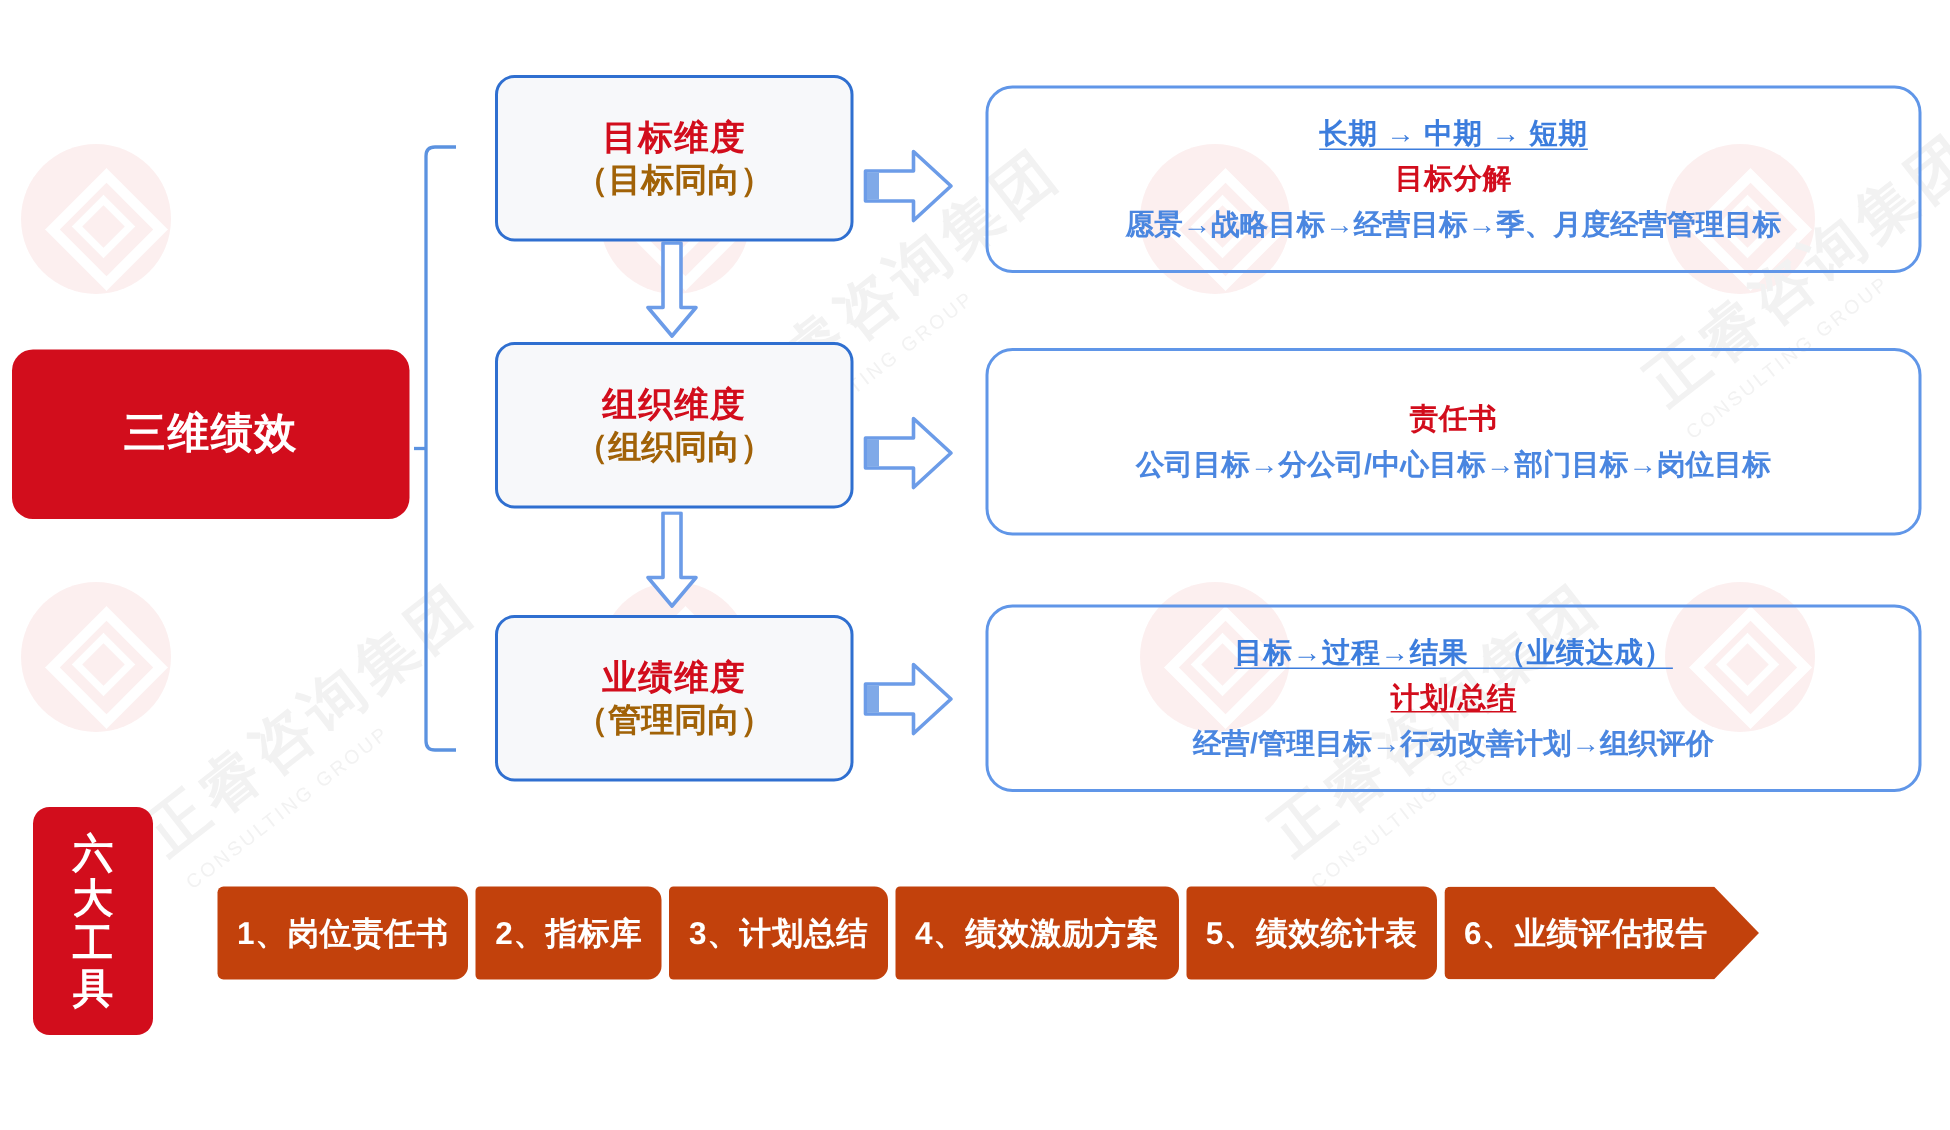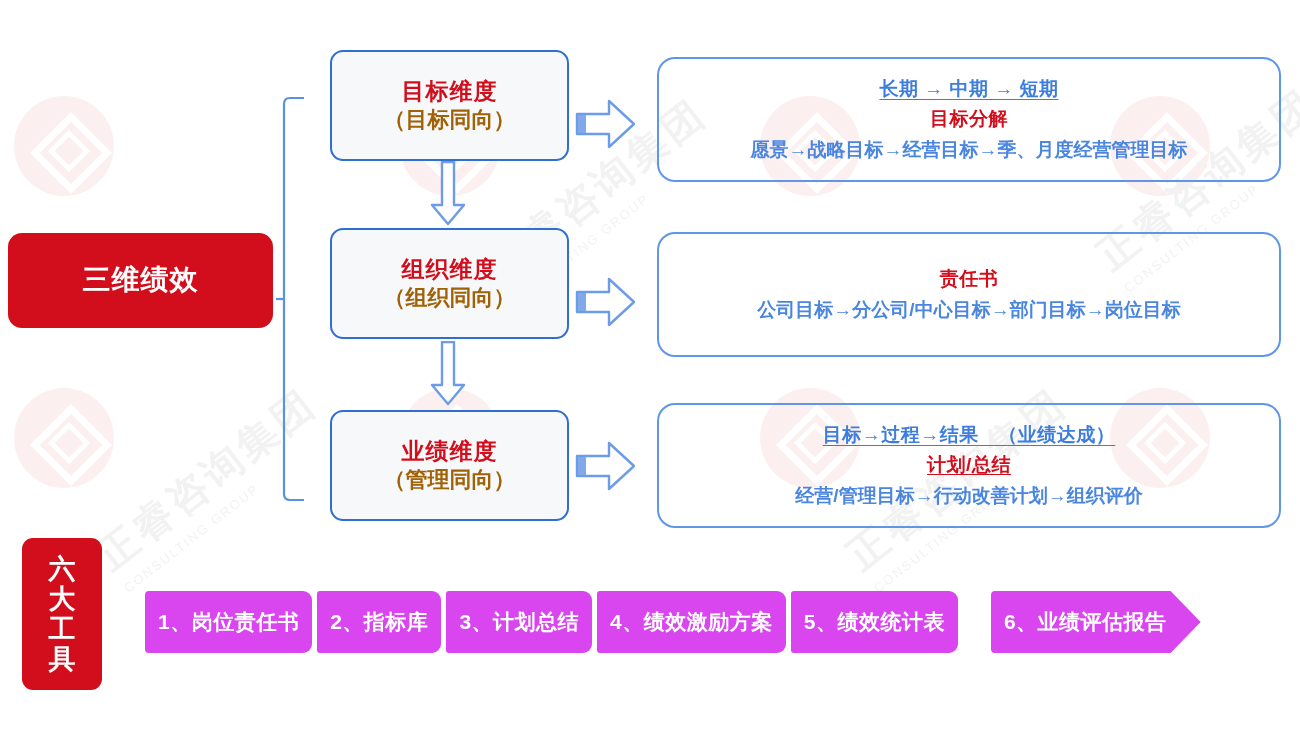--- a/index.html
+++ b/index.html
@@ -71,21 +71,21 @@
     font-weight: 400;
     margin-top: 2px;
   }
 
   
   .main-badge {
     position: absolute;
     left: 8px;
     top: 233px;
     width: 265px;
-    height: 95px;
+    height: 113px;
     background: #d20d1c;
     border-radius: 14px;
     color: #ffffff;
     display: flex;
     flex-direction: column;
     align-items: center;
     justify-content: center;
     font-size: 28px;
     font-weight: 700;
     line-height: 1.22;
@@ -232,39 +232,38 @@
     position: absolute;
     left: 145px;
     top: 591px;
     height: 62px;
     display: flex;
     align-items: stretch;
     gap: 5px;
     z-index: 5;
   }
   .tool-item {
-    background: #d946ef;
+    background: #c2410c;
     color: #ffffff;
     font-size: 21px;
     font-weight: 700;
     letter-spacing: .5px;
     display: flex;
     align-items: center;
     justify-content: center;
     border-radius: 3px 9px 9px 3px;
     padding: 0 13px;
     white-space: nowrap;
   }
   .tool-item.first { border-radius: 4px 9px 9px 4px; }
   .tool-item.last {
     border-radius: 4px 0 0 4px;
     padding-right: 34px;
     position: relative;
     clip-path: polygon(0 0, calc(100% - 30px) 0, 100% 50%, calc(100% - 30px) 100%, 0 100%);
-    margin-left: 28px;
   }
 </style>
 </head>
 <body>
 
 <div id="stage">
 
   <div class="wm-layer">
     <div class="wm-circle" style="left:14px;  top:96px;"></div>
     <div class="wm-circle" style="left:14px;  top:388px;"></div>

